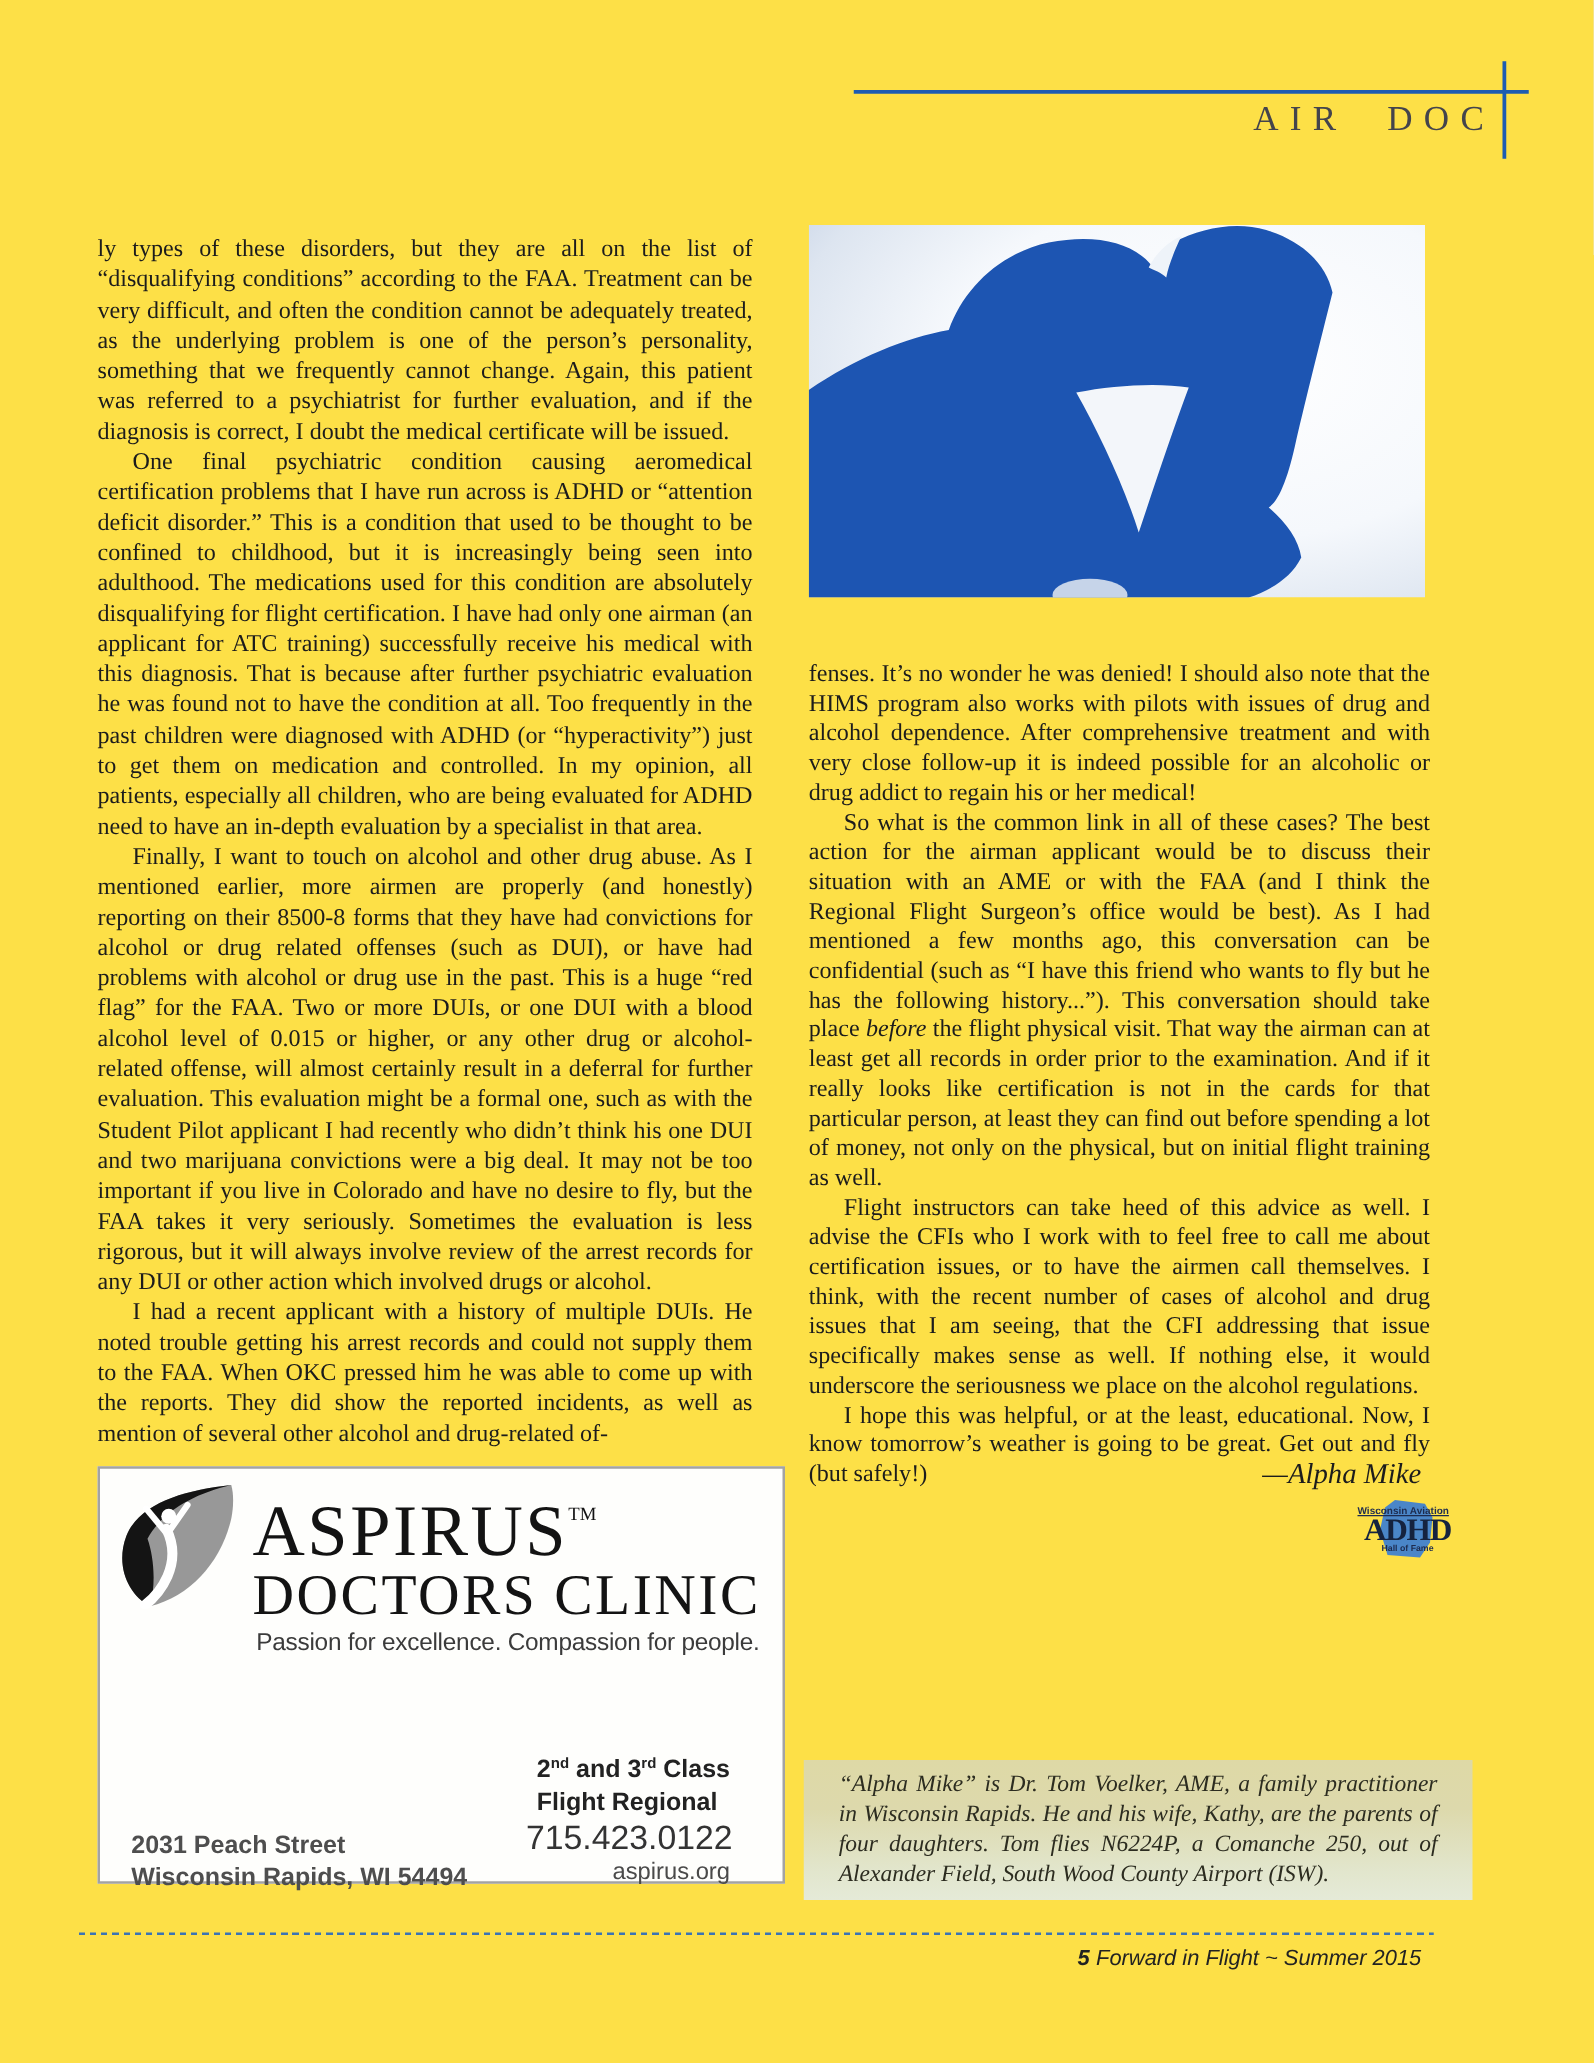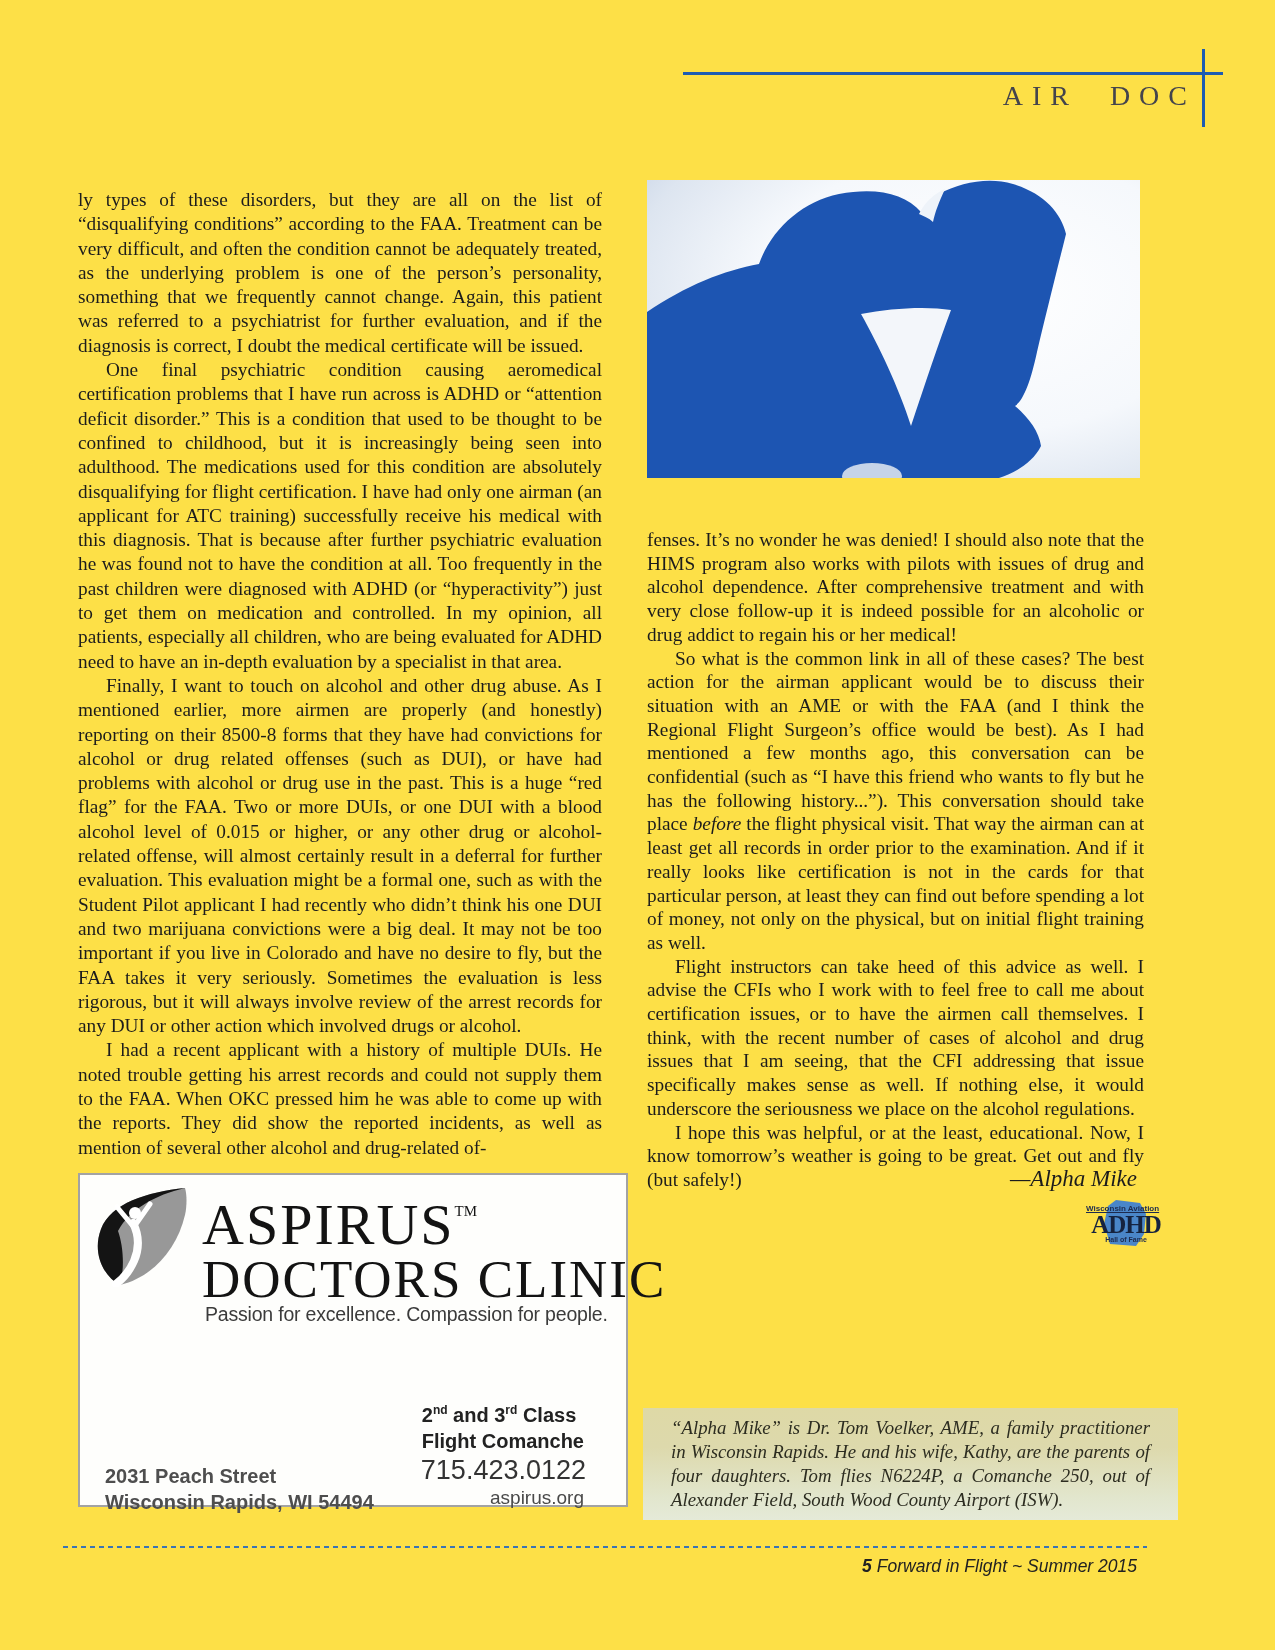--- a/index.html
+++ b/index.html
@@ -34,21 +34,21 @@
   .wahf .w-main{position:absolute;left:0;top:15px;width:80px;text-align:center;
                 font-family:"Liberation Serif",serif;font-size:25px;font-weight:bold;color:#15233f;letter-spacing:-1px;}
   .wahf .w-bot{position:absolute;left:0;top:40px;width:80px;text-align:center;
                font-family:"Liberation Sans",sans-serif;font-size:7px;font-weight:bold;color:#1d2b4e;}
 
   
   .ad{position:absolute;left:78px;top:1173px;width:546px;height:330px;border:2px solid #a3a3a3;background:#fefefc;}
   .ad-leaf{position:absolute;left:15px;top:12px;}
   .ad-brand{position:absolute;left:122px;top:16px;font-size:58px;letter-spacing:2px;color:#131313;}
   .ad-brand sup{font-size:15px;letter-spacing:0;vertical-align:28px;}
-  .ad-brand2{position:absolute;left:122px;top:74px;font-size:53px;letter-spacing:2px;color:#131313;white-space:nowrap;}
+  .ad-brand2{position:absolute;left:122px;top:74px;font-size:46px;letter-spacing:2px;color:#131313;white-space:nowrap;}
   .ad-tagline{position:absolute;left:125px;top:128px;font-family:"Liberation Sans",sans-serif;
               font-size:19.5px;color:#3b3b3b;letter-spacing:-0.2px;}
   .ad-info{font-family:"Liberation Sans",sans-serif;font-weight:bold;}
   .ad-name{position:absolute;left:22px;top:222px;font-size:20px;line-height:26px;color:#2e2e2e;}
   .ad-addr{position:absolute;left:25px;top:288px;font-size:20px;line-height:26px;color:#4e4e4e;}
   .ad-class{position:absolute;right:42px;top:222px;font-size:20px;line-height:26px;color:#222;text-align:left;}
   .ad-class sup{font-size:12px;}
   .ad-phone{position:absolute;right:40px;top:280px;font-family:"Liberation Sans",sans-serif;
             font-size:27px;color:#333;text-align:right;}
   .ad-web{position:absolute;right:42px;top:312px;font-family:"Liberation Sans",sans-serif;
@@ -146,21 +146,21 @@
     <div class="ad-brand"><span>ASPIRUS</span><sup>TM</sup></div>
     <div class="ad-brand2">DOCTORS CLINIC</div>
     <div class="ad-tagline">Passion for excellence. Compassion for people.</div>
 
     <div class="ad-info ad-addr">
       <div>2031 Peach Street</div>
       <div>Wisconsin Rapids, WI  54494</div>
     </div>
     <div class="ad-info ad-class">
       <div><span>2</span><sup>nd</sup><span> and 3</span><sup>rd</sup><span> Class</span></div>
-      <div>Flight Comanche</div>
+      <div>Flight Regional</div>
     </div>
     <div class="ad-phone">715.423.0122</div>
     <div class="ad-web">aspirus.org</div>
   </div>
 
   <div class="bio">“Alpha Mike” is Dr. Tom Voelker, AME, a family practitioner in Wisconsin Rapids. He and his wife, Kathy, are the parents of four daughters. Tom flies N6224P, a Comanche 250, out of Alexander Field, South Wood County Airport (ISW).</div>
 
   <div class="dashline"></div>
   <div class="footer">
     <span class="pg">5</span><span>Forward in Flight ~ Summer 2015</span>

